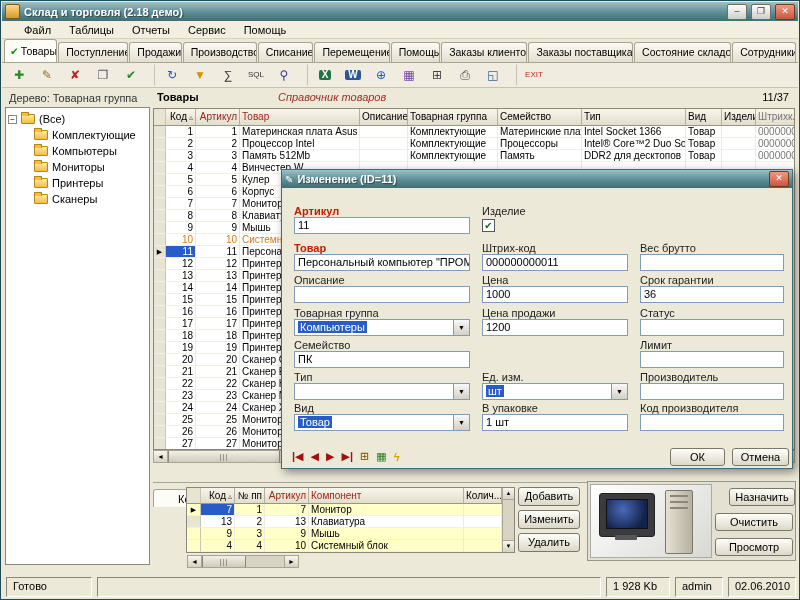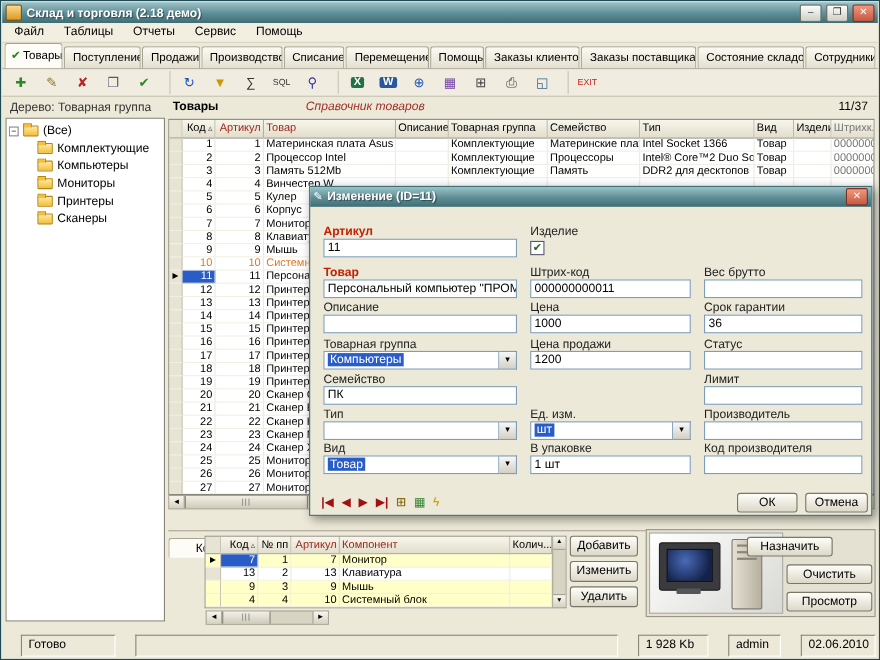--- a/index.html
+++ b/index.html
@@ -7,21 +7,21 @@
   .window{position:relative;width:800px;height:600px;background:#ece9d8;border:1px solid #1e4a56;box-sizing:border-box}
 
   
   .titlebar{position:absolute;left:1px;top:1px;right:1px;height:19px;background:linear-gradient(180deg,#9cc2c7,#5d8d95 55%,#3f6d75);display:flex;align-items:center;padding:0 3px;gap:4px;box-sizing:border-box}
   .app-icon{width:13px;height:13px;background:linear-gradient(#ffd98a,#d89a2a);border:1px solid #7a5a10;border-radius:2px}
   .titlebar .title{flex:1;color:#fff;font-weight:bold;font-size:11px;text-shadow:1px 1px 1px rgba(0,0,0,.45);white-space:nowrap;overflow:hidden}
   .win-btn{width:18px;height:14px;font-size:9px;line-height:12px;text-align:center;background:linear-gradient(#fdfdfd,#cfcfc6);border:1px solid #6f6f66;border-radius:2px;color:#333}
   .win-btn.close{background:linear-gradient(#f0997f,#c7573f);color:#fff;border-color:#7c3322}
 
   
-  .menubar{position:absolute;left:1px;top:20px;right:1px;height:18px;background:#f2efe1;border-bottom:1px solid #d6d2c2;display:flex;padding-left:2px;box-sizing:border-box}
+  .menubar{position:absolute;left:1px;top:20px;right:1px;height:18px;background:#f2efe1;border-bottom:1px solid #d6d2c2;display:flex;align-items:center;padding-left:13px;box-sizing:border-box}
   .menu-item{padding:2px 9px;white-space:nowrap}
 
   
   .tabbar{position:absolute;left:1px;top:38px;right:1px;height:24px;background:#ece9d8;border-bottom:1px solid #a8a494;display:flex;align-items:flex-end;padding:0 2px;gap:1px;overflow:hidden;box-sizing:border-box}
   .tab{height:20px;margin-top:2px;padding:3px 5px 0;background:linear-gradient(#fbfaf3,#e4e0d0);border:1px solid #a8a494;border-bottom:none;border-radius:3px 3px 0 0;white-space:nowrap;overflow:hidden;font-size:10.5px;box-sizing:border-box}
   .tab.active{height:23px;margin-top:0;background:#fdfcf6;padding-top:5px}
   .tab-check{color:#18861a;font-weight:bold;margin-right:2px}
 
   
   .toolbar{position:absolute;left:1px;top:62px;right:1px;height:25px;background:#f0ede0;border-bottom:1px solid #c6c2b2;display:flex;align-items:center;padding:1px 4px;gap:2px;box-sizing:border-box}
@@ -96,35 +96,35 @@
   .crow.yellow .mc{background:#ffffc8}
   .crow.current .k-kod{background:#2a5cc8;color:#fff}
   .vscroll{width:12px;background:#d8d4c4;border-left:1px solid #a8a494;display:flex;flex-direction:column;justify-content:space-between;box-sizing:border-box}
   .vs-btn{height:11px;font-size:6px;line-height:11px;text-align:center;background:linear-gradient(#f8f6ee,#d6d2c2);border-bottom:1px solid #a8a494}
   .vs-btn.down{border-bottom:none;border-top:1px solid #a8a494}
 
   .btn{position:absolute;background:linear-gradient(#fefef9,#dcd8c8);border:1px solid #7a7668;border-radius:3px;font-size:11px;text-align:center;line-height:17px;box-sizing:border-box}
   .b-add{left:517px;top:486px;width:62px;height:19px}
   .b-edit{left:517px;top:509px;width:62px;height:19px}
   .b-del{left:517px;top:532px;width:62px;height:19px}
-  .b-assign{left:678px;top:487px;width:78px;height:18px;line-height:16px}
+  .b-assign{left:728px;top:487px;width:66px;height:18px;line-height:16px}
   .b-clear{left:714px;top:512px;width:78px;height:18px;line-height:16px}
   .b-view{left:714px;top:537px;width:78px;height:18px;line-height:16px}
 
   
   .img-panel{position:absolute;left:586px;top:480px;width:209px;height:80px;border:1px solid #9a9688;background:#e4e0d2;box-sizing:border-box}
   .img-box{position:absolute;left:2px;top:2px;width:122px;height:74px;background:linear-gradient(135deg,#ffffff,#d8d8d4);border:1px solid #aaa;box-sizing:border-box}
   .crt{position:absolute;left:8px;top:8px;width:54px;height:42px;background:#3b3b3f;border-radius:3px;border:1px solid #222}
   .crt-screen{position:absolute;left:6px;top:5px;width:40px;height:28px;background:radial-gradient(circle at 40% 35%,#4a6ab8,#13224a 75%);border:1px solid #111}
   .crt-stand{position:absolute;left:24px;top:50px;width:22px;height:5px;background:#55555a;border-radius:1px}
   .tower{position:absolute;left:74px;top:5px;width:26px;height:62px;background:linear-gradient(90deg,#e6e1d3,#b6b0a0);border:1px solid #7c7668;border-radius:2px}
   .tower i{display:block;height:2px;background:#8c8678;margin:4px 4px 0}
 
   
-  .statusbar{position:absolute;left:18px;right:3px;top:576px;height:20px;display:flex;gap:18px;font-size:11px}
+  .statusbar{position:absolute;left:5px;right:3px;top:576px;height:20px;display:flex;gap:5px;font-size:11px}
   .seg{border:1px solid;border-color:#8a867a #ffffff #ffffff #8a867a;background:#ece9d8;padding:2px 6px;white-space:nowrap;overflow:hidden;box-sizing:border-box}
   .s-ready{width:86px}
   .s-fill{flex:1}
   .s-db{width:320px;font-size:10px}
   .s-size{width:64px}
   .s-user{width:48px}
   .s-date{width:68px}
 
   
   .dialog{position:absolute;left:280px;top:168px;width:512px;height:300px;background:#ece9d8;border:1px solid #3f6d75;box-shadow:3px 3px 9px rgba(0,0,0,.45);z-index:20;box-sizing:border-box}

